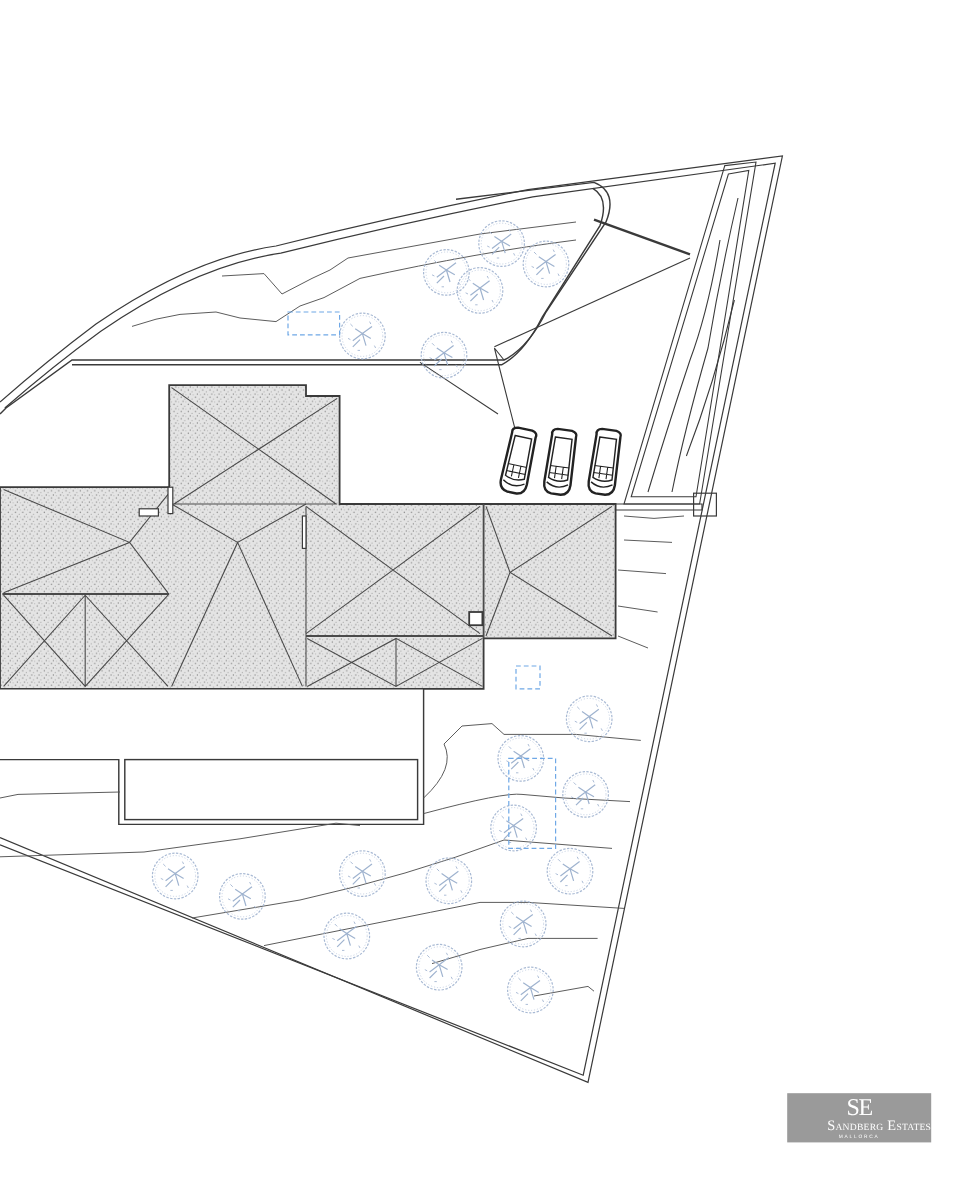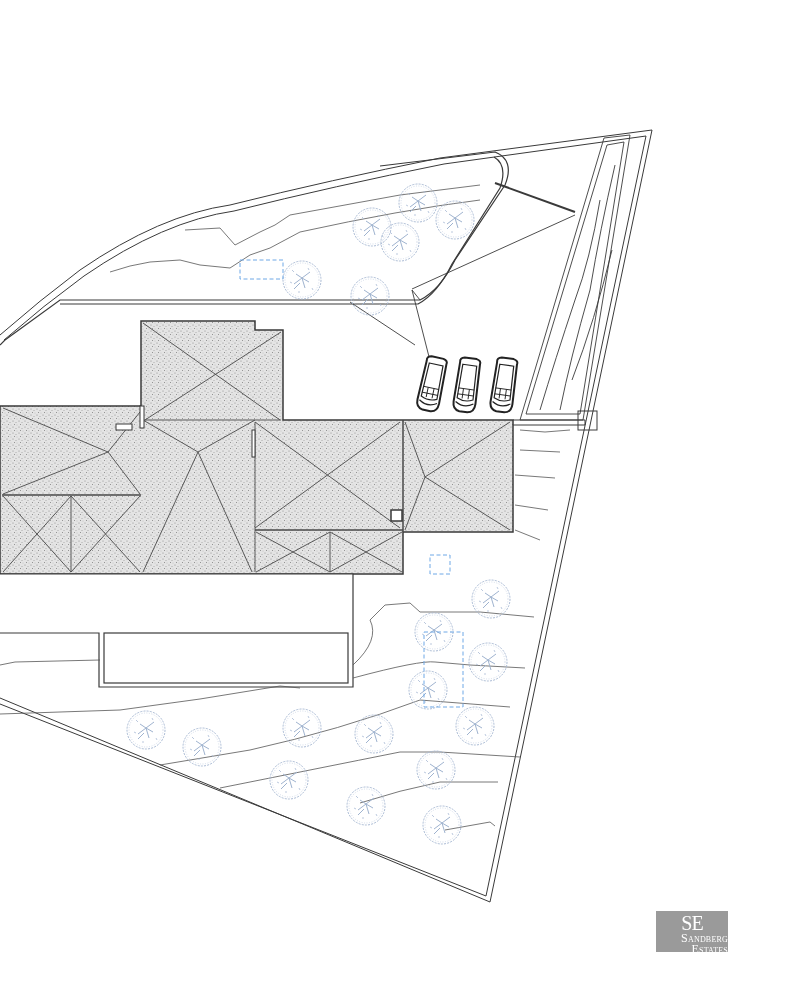--- a/index.html
+++ b/index.html
@@ -1,18 +1,18 @@
 <!DOCTYPE html>
 <html><head>
 <meta charset="utf-8">
 <style>
   html, body { margin:0; padding:0; background:#ffffff; }
   body { width:800px; height:1000px; position:relative; overflow:hidden; font-family:"Liberation Serif", serif; }
   #plan { position:absolute; left:0; top:0; width:800px; height:1000px; }
-  .logo { position:absolute; left:656px; top:911px; width:72px; height:41px; background:#9a9a9a; color:#ffffff; text-align:center; }
+  .logo { position:absolute; left:656px; top:911px; width:120px; height:41px; background:#9a9a9a; color:#ffffff; text-align:center; }
   .logo .mono { font-family:"Liberation Serif", serif; font-size:20px; line-height:20px; padding-top:2px; letter-spacing:-1px; }
   .logo .name { font-family:"Liberation Serif", serif; font-size:12px; line-height:11px; letter-spacing:0.2px; font-variant:small-caps;text-align:right; }
   .logo .loc { font-family:"Liberation Sans", sans-serif; font-size:4px; line-height:6px; letter-spacing:1.5px; }
 </style>
 </head>
 <body>
 
 <svg id="plan" viewBox="0 0 800 1000" xmlns="http://www.w3.org/2000/svg">
   <defs>
     <pattern id="stipple" width="6" height="6" patternUnits="userSpaceOnUse">

